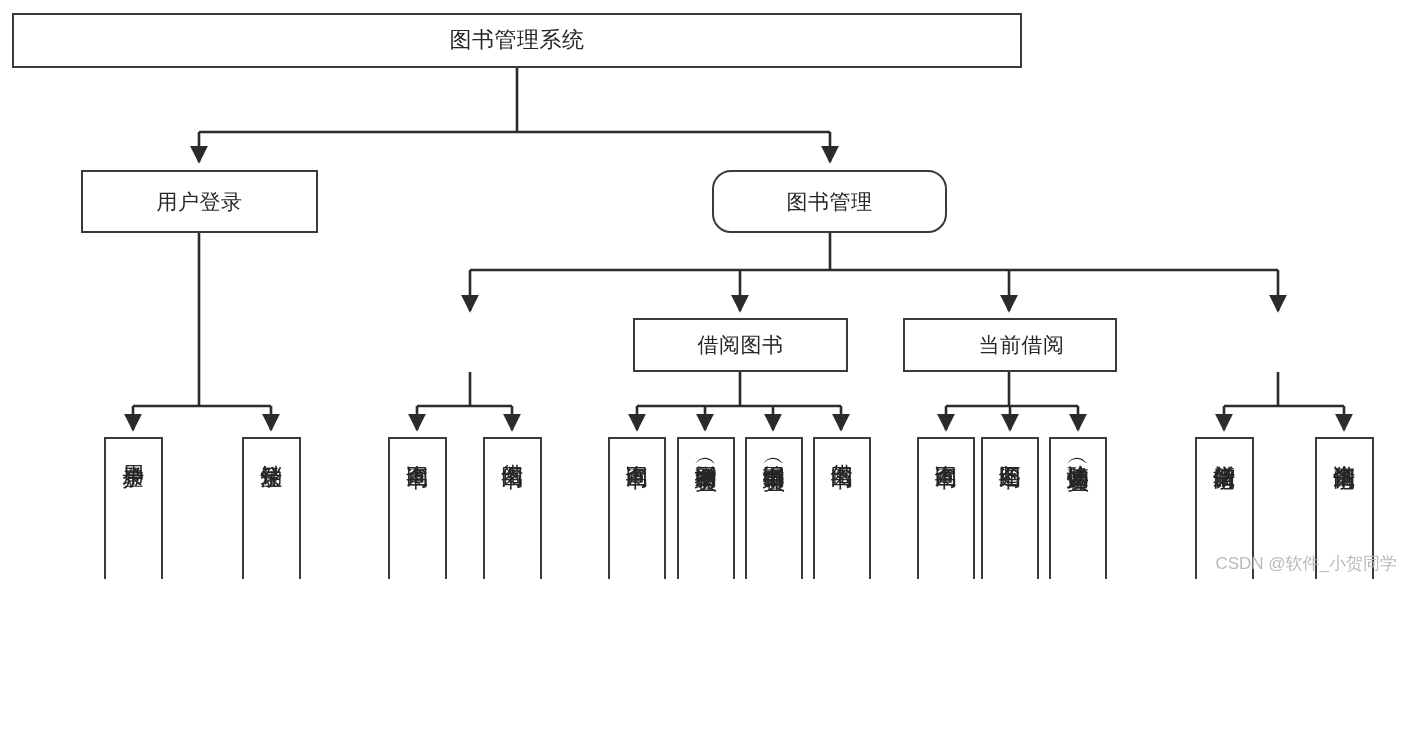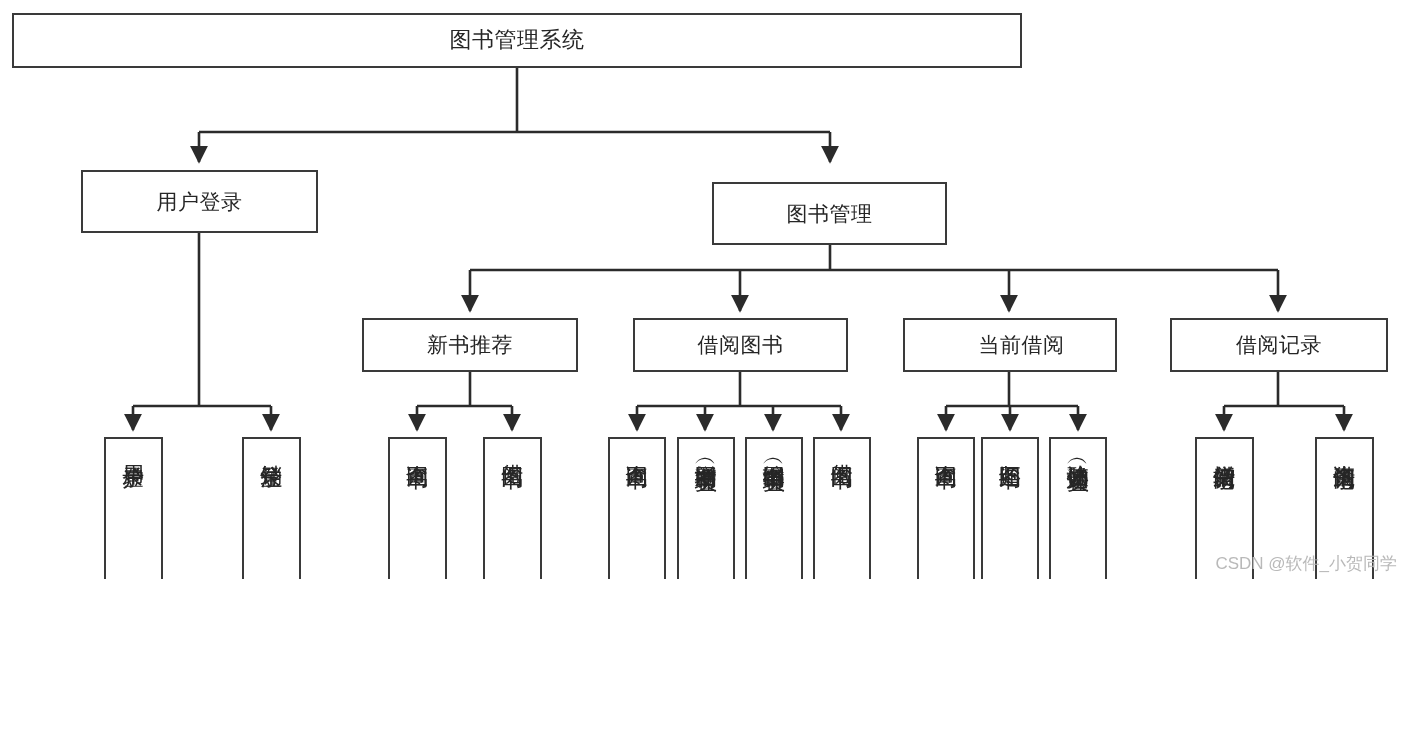--- a/index.html
+++ b/index.html
@@ -129,39 +129,33 @@
   </svg>
 
   <div class="node horizontal title" style="left:12px; top:13px; width:1010px; height:55px;">
     <span class="label">图书管理系统</span>
   </div>
 
   <div class="node horizontal" style="left:81px; top:170px; width:237px; height:63px;">
     <span class="label">用户登录</span>
   </div>
 
-  <div class="node horizontal" style="left:712px; top:182px; width:235px; height:63px;">
+  <div class="node horizontal" style="left:712px; top:170px; width:235px; height:63px;border-radius:19px;">
     <span class="label">图书管理</span>
   </div>
 
-  <div class="node horizontal" style="left:362px; top:318px; width:216px; height:54px;">
-    <span class="label">新书推荐</span>
-  </div>
 
   <div class="node horizontal" style="left:633px; top:318px; width:215px; height:54px;">
     <span class="label">借阅图书</span>
   </div>
 
   <div class="node horizontal" style="left:903px; top:318px; width:214px; height:54px;padding-left:23px;">
     <span class="label">当前借阅</span>
   </div>
 
-  <div class="node horizontal" style="left:1170px; top:318px; width:218px; height:54px;">
-    <span class="label">借阅记录</span>
-  </div>
 
   <div class="node vertical" style="left:104px; top:437px; width:59px; height:297px;">
     <span class="label">用户登录</span>
   </div>
 
   <div class="node vertical" style="left:242px; top:437px; width:59px; height:297px;">
     <span class="label">注销登录</span>
   </div>
 
   <div class="node vertical" style="left:388px; top:437px; width:59px; height:297px;">

